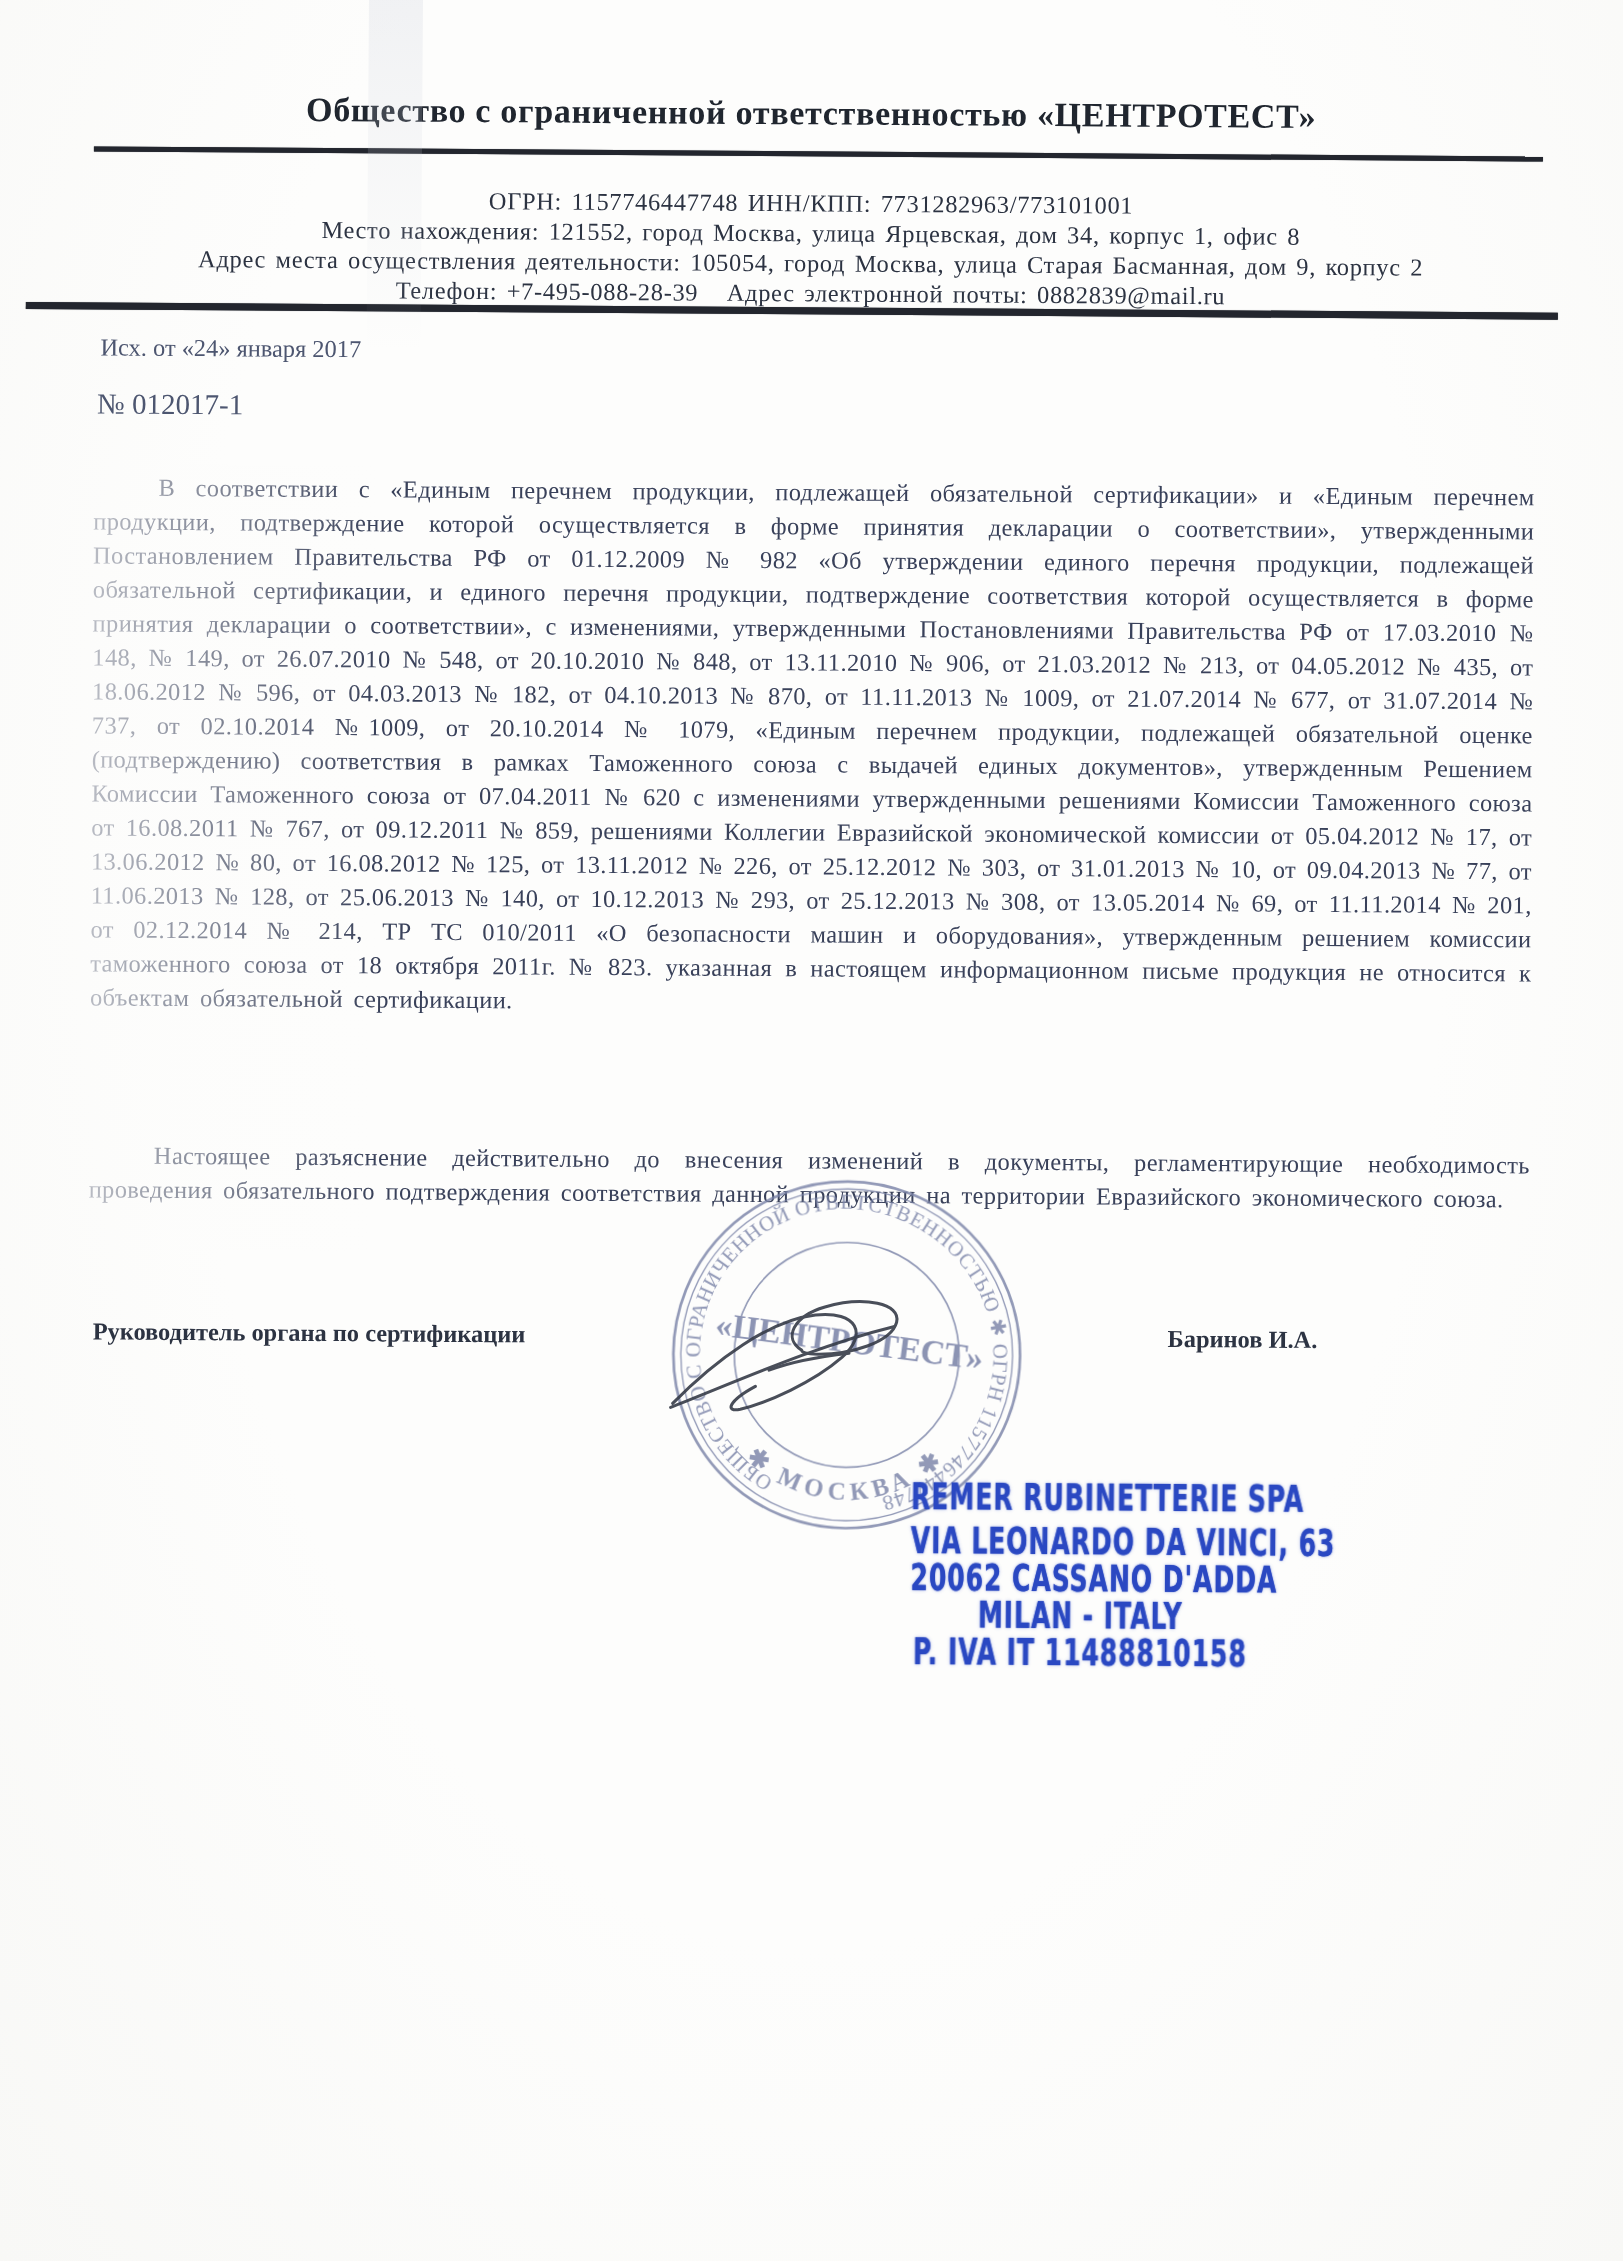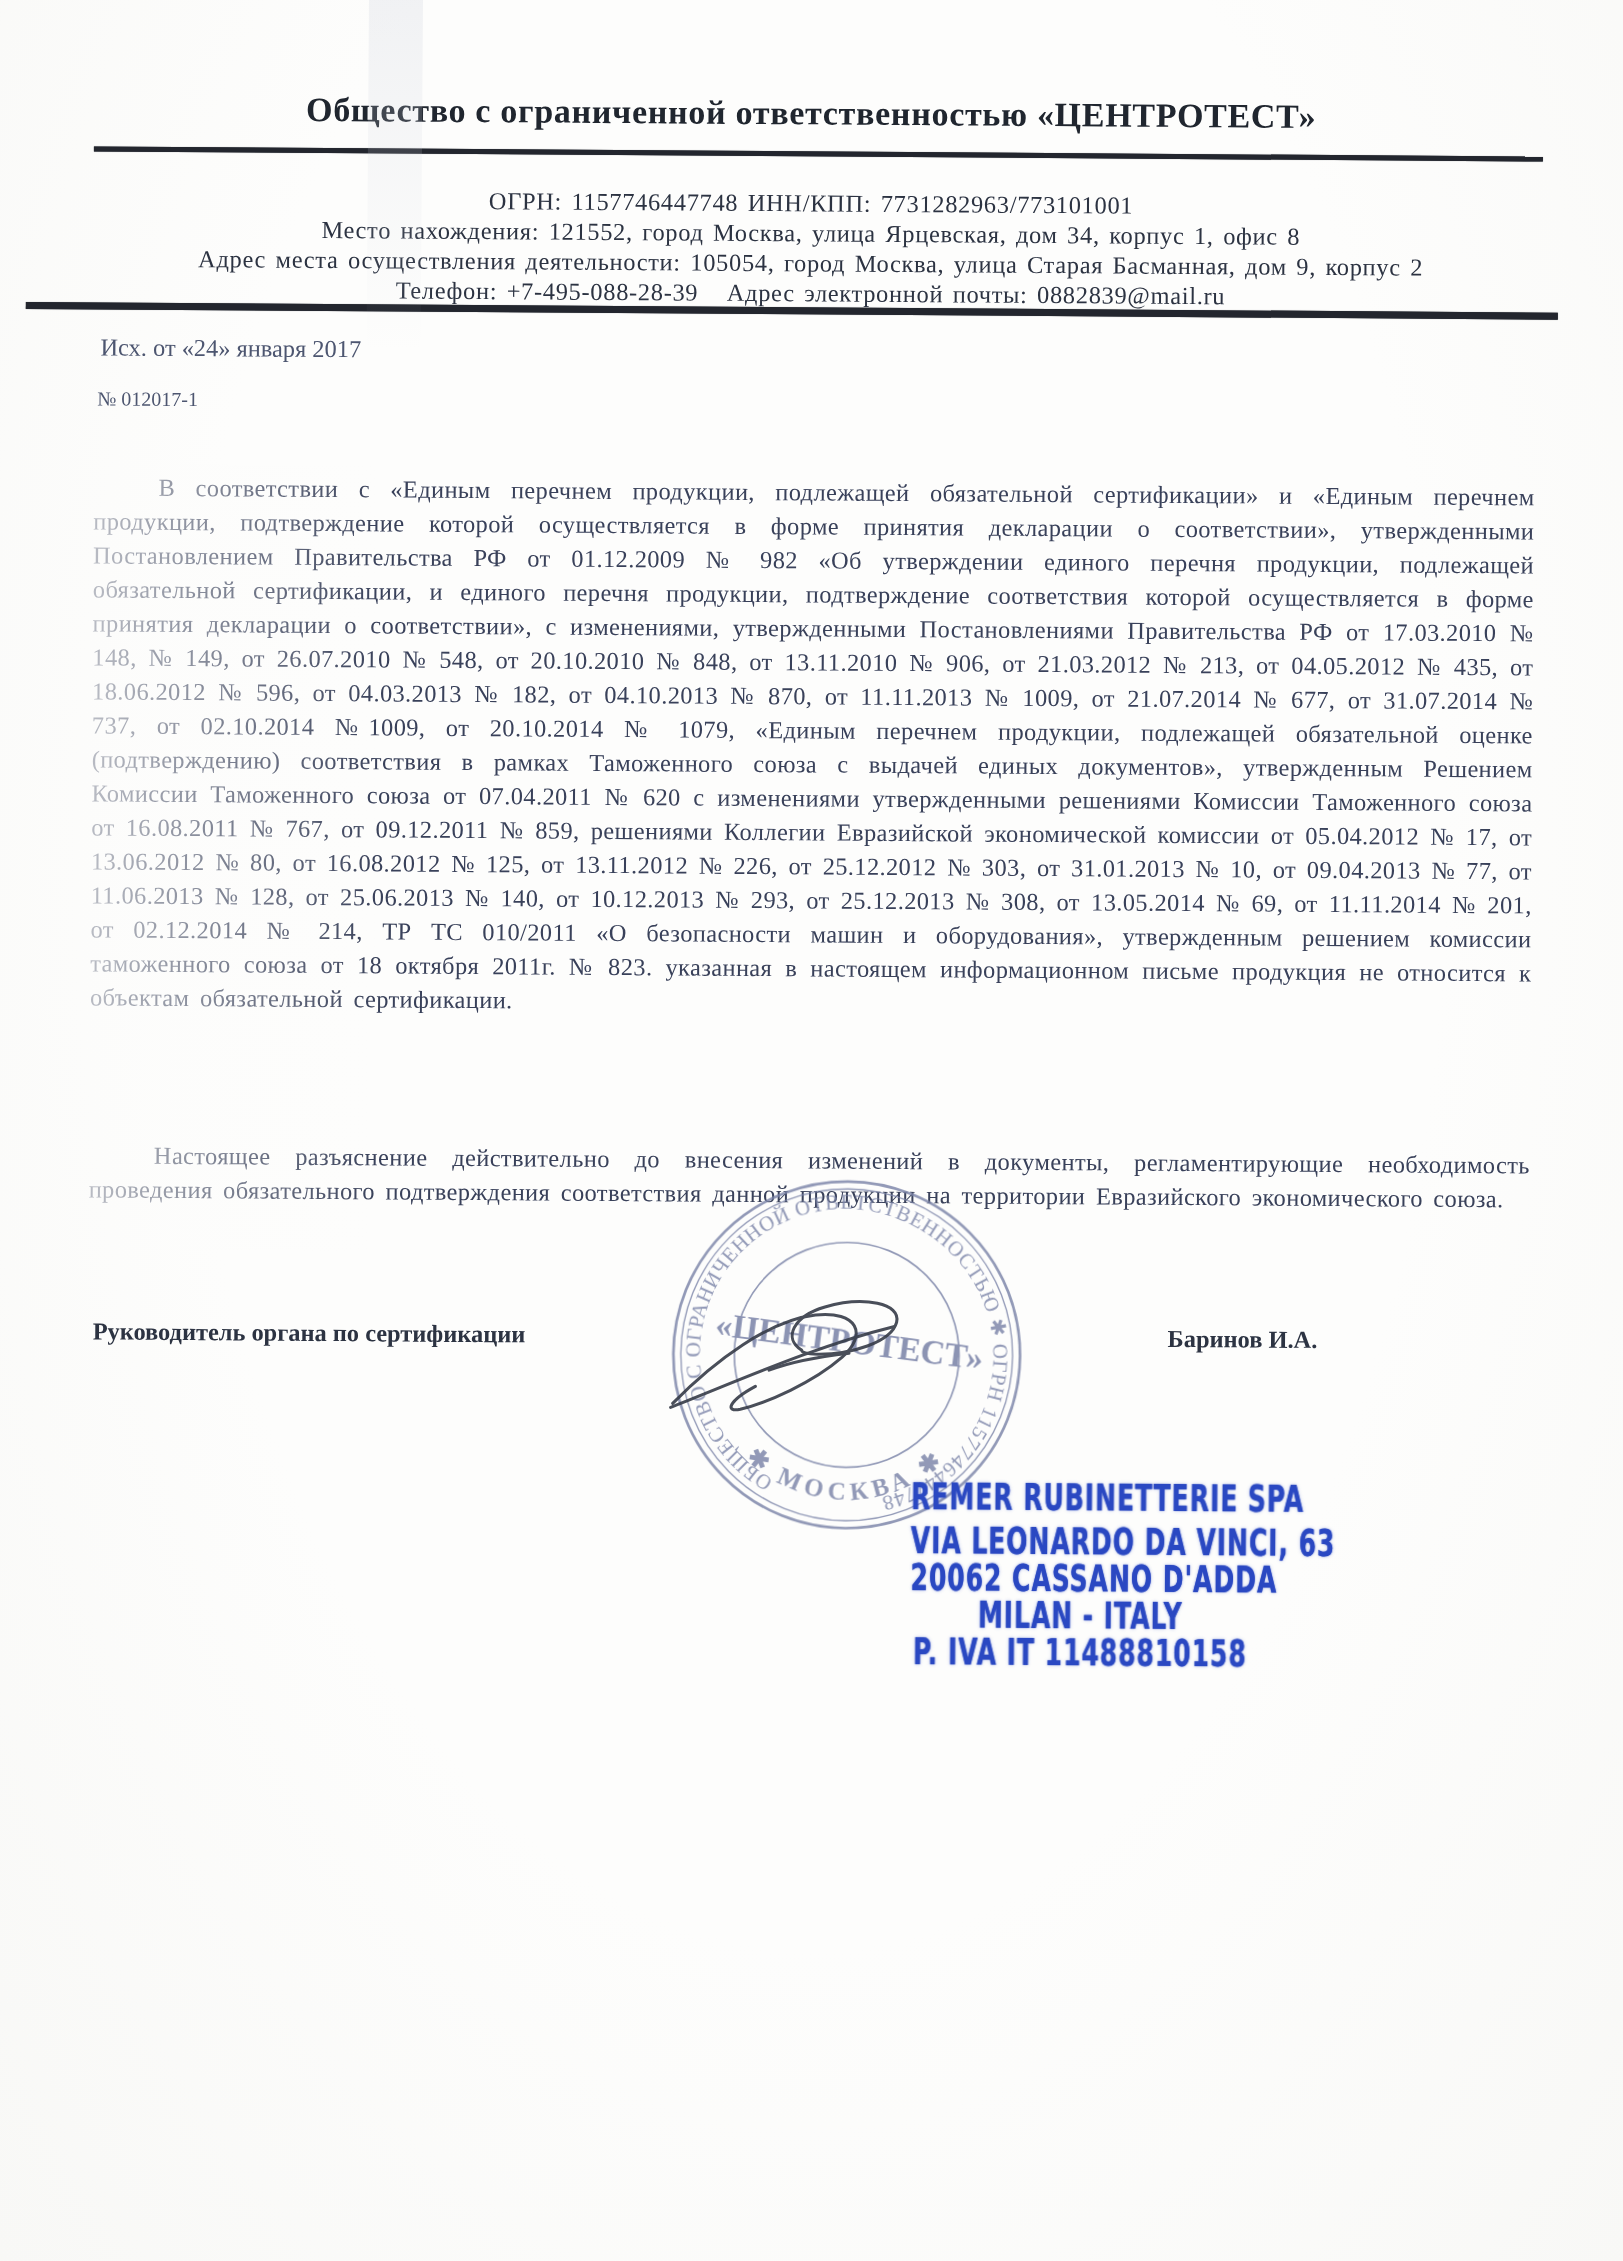--- a/index.html
+++ b/index.html
@@ -16,21 +16,21 @@
   }
   .rule{position:absolute; background:#23262e; box-shadow:0 0 0.7px #23262e;}
   .rule1{top:150px; left:95px; width:1449px; height:5.4px;}
   .rule2{top:306px; left:28.4px; width:1532px; height:6.8px;}
   .hdr{position:absolute; top:187px; left:41px; width:1543px; text-align:center;}
   .hdr-line{
     font-size:24.4px; line-height:30px; letter-spacing:0.7px; word-spacing:2.7px;
     color:#2c3342; white-space:pre-wrap;
   }
   .outgoing{position:absolute; top:337px; left:103px; font-size:24.4px; color:#4d5670;}
-  .regnum{position:absolute; top:391px; left:100px; font-size:20px; color:#4d5670;}
+  .regnum{position:absolute; top:391px; left:100px; font-size:29px; color:#4d5670;}
   .para{
     position:absolute; left:97px; width:1441px;
     font-size:24.4px; line-height:34px; text-align:justify; text-indent:65px;
     letter-spacing:0.4px; word-spacing:4.1px; color:#39415a;
   }
   .p1{top:474px;}
   .p2{top:1142px;}
   .sig-label{position:absolute; top:1321px; left:102px; font-size:24.4px; font-weight:bold; color:#2c3342;}
   .sig-name{position:absolute; top:1321px; left:1177px; font-size:24.4px; font-weight:bold; color:#2c3342;}
   .fade-overlay{

